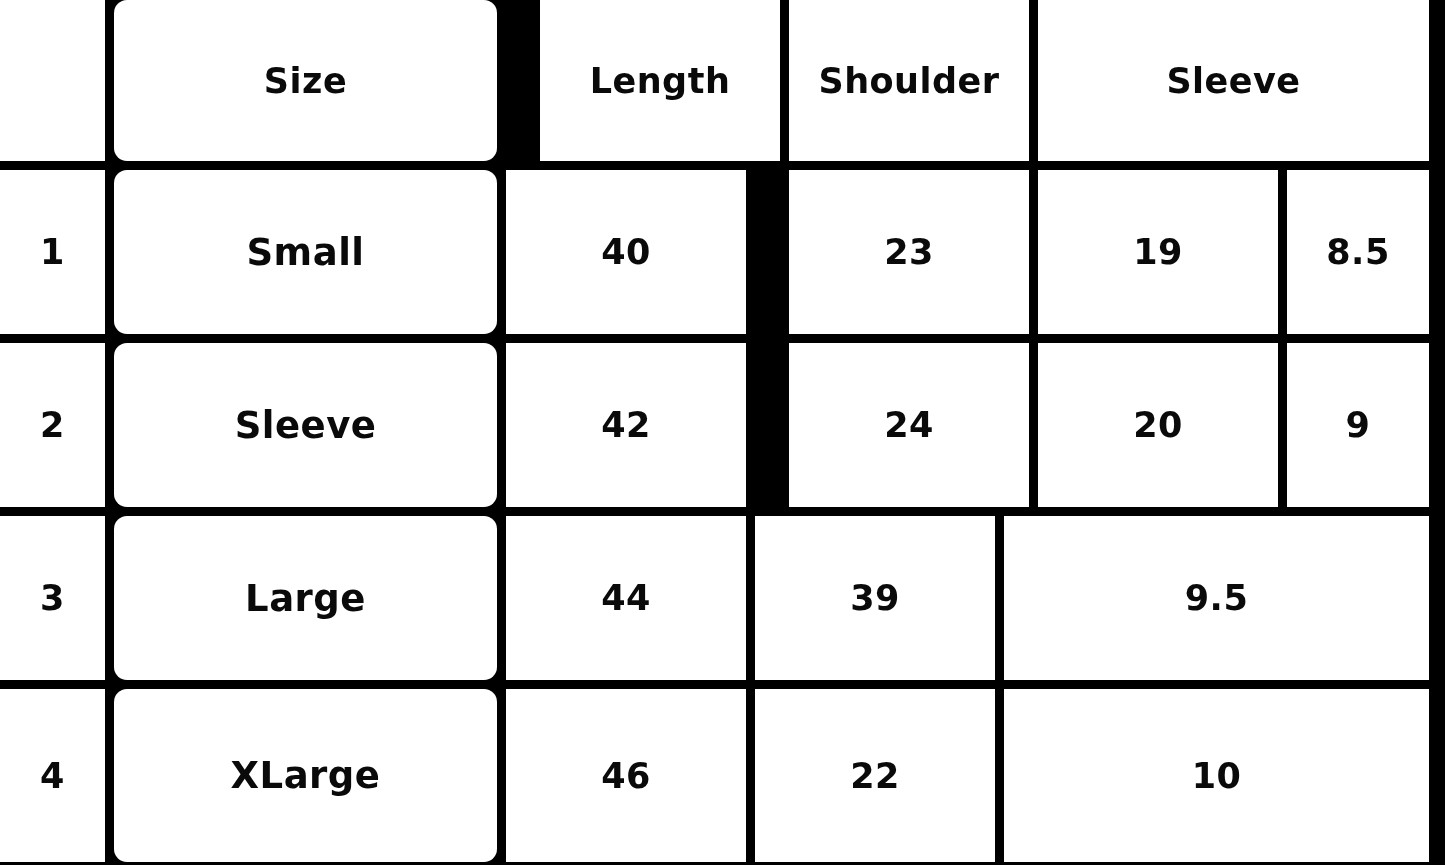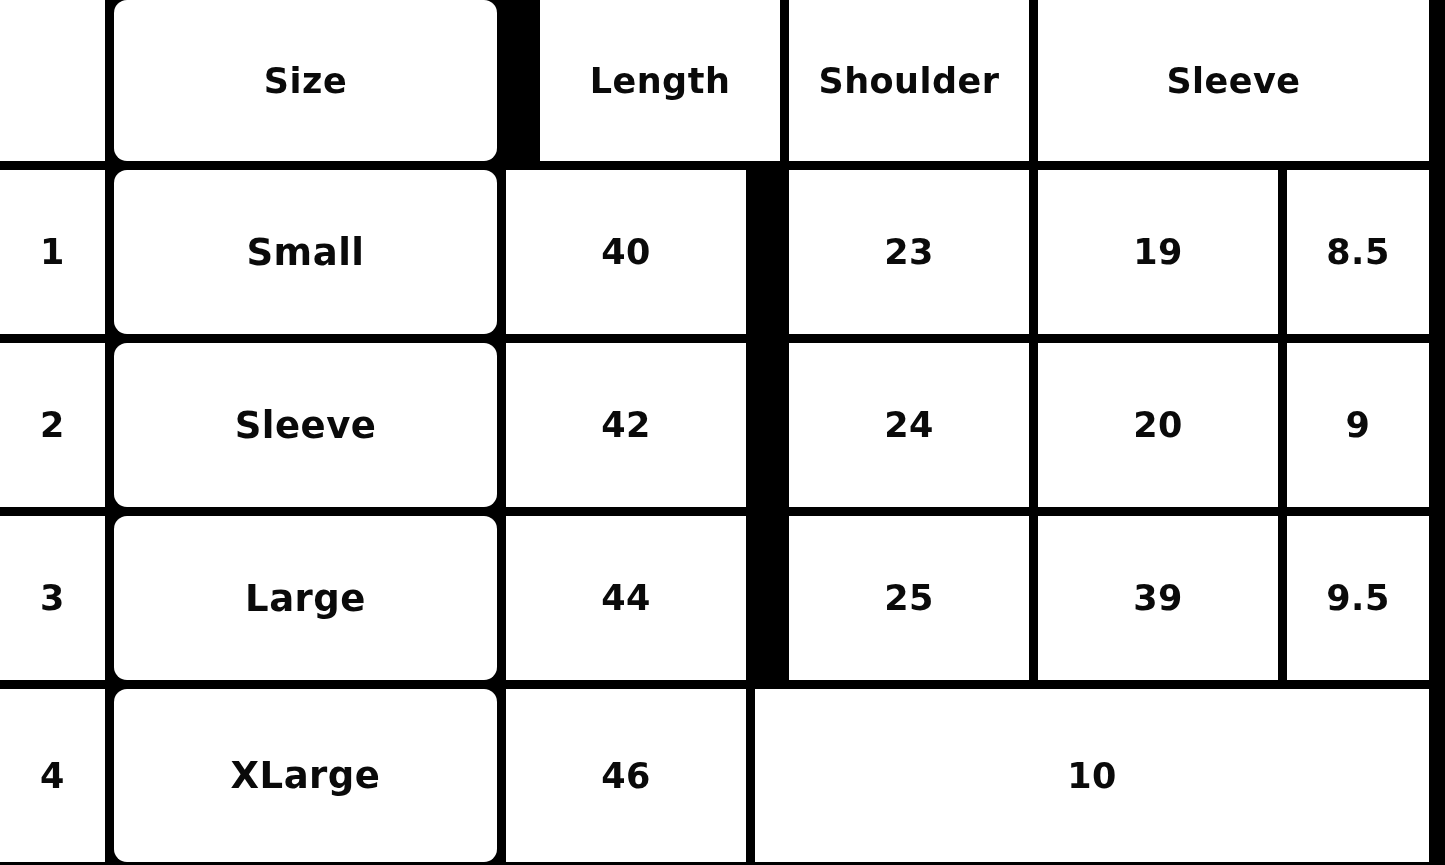--- a/index.html
+++ b/index.html
@@ -107,25 +107,25 @@
     <div class="cell num-cell col-chest">42</div>
     <div class="cell num-cell col-length">24</div>
     <div class="cell num-cell col-shoulder">20</div>
     <div class="cell num-cell col-sleeve">9</div>
   </div>
 
   <div class="chart-row row-body">
     <div class="cell index-cell col-index">3</div>
     <div class="cell size-cell col-size">Large</div>
     <div class="cell num-cell col-chest">44</div>
-    <div class="cell num-cell col-length">25</div>
     <div class="cell num-cell col-shoulder">39</div>
     <div class="cell num-cell col-sleeve">9.5</div>
   </div>
 
   <div class="chart-row row-body">
     <div class="cell index-cell col-index">4</div>
     <div class="cell size-cell col-size">XLarge</div>
     <div class="cell num-cell col-chest">46</div>
+    <div class="cell num-cell col-shoulder">22</div>
     <div class="cell num-cell col-sleeve">10</div>
   </div>
 
 </div>
 
 </body></html>

